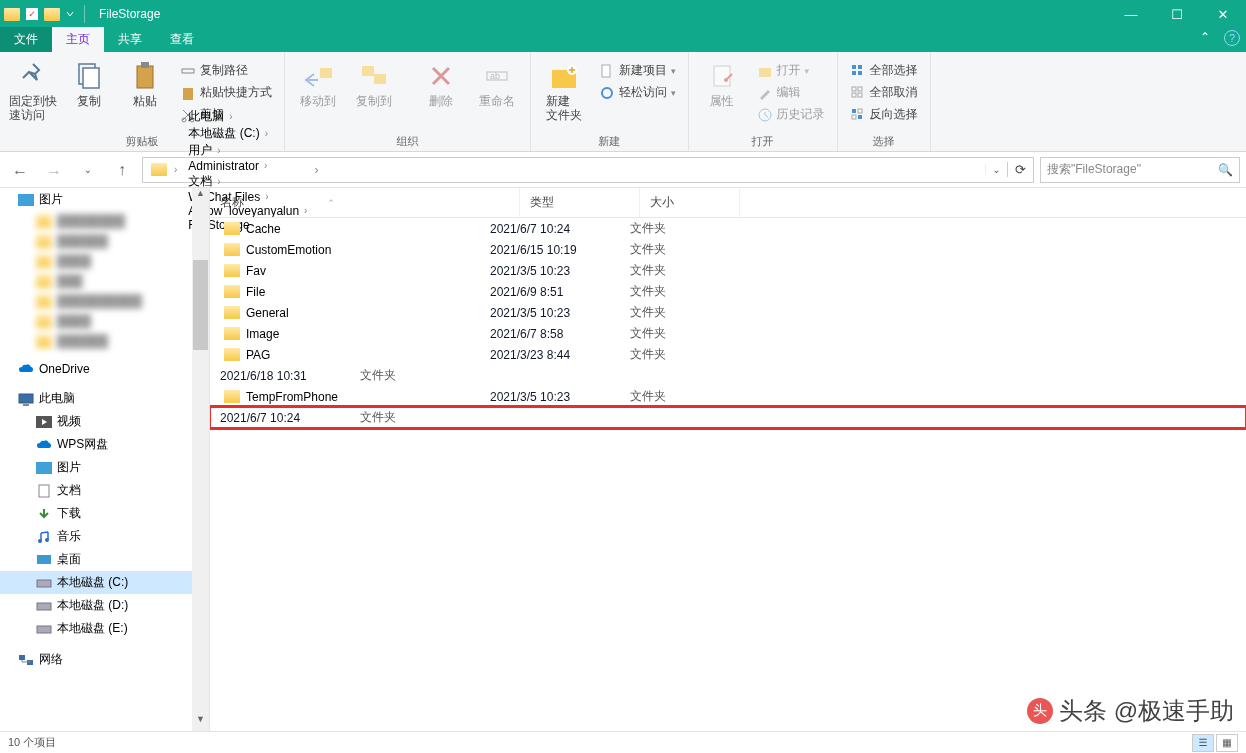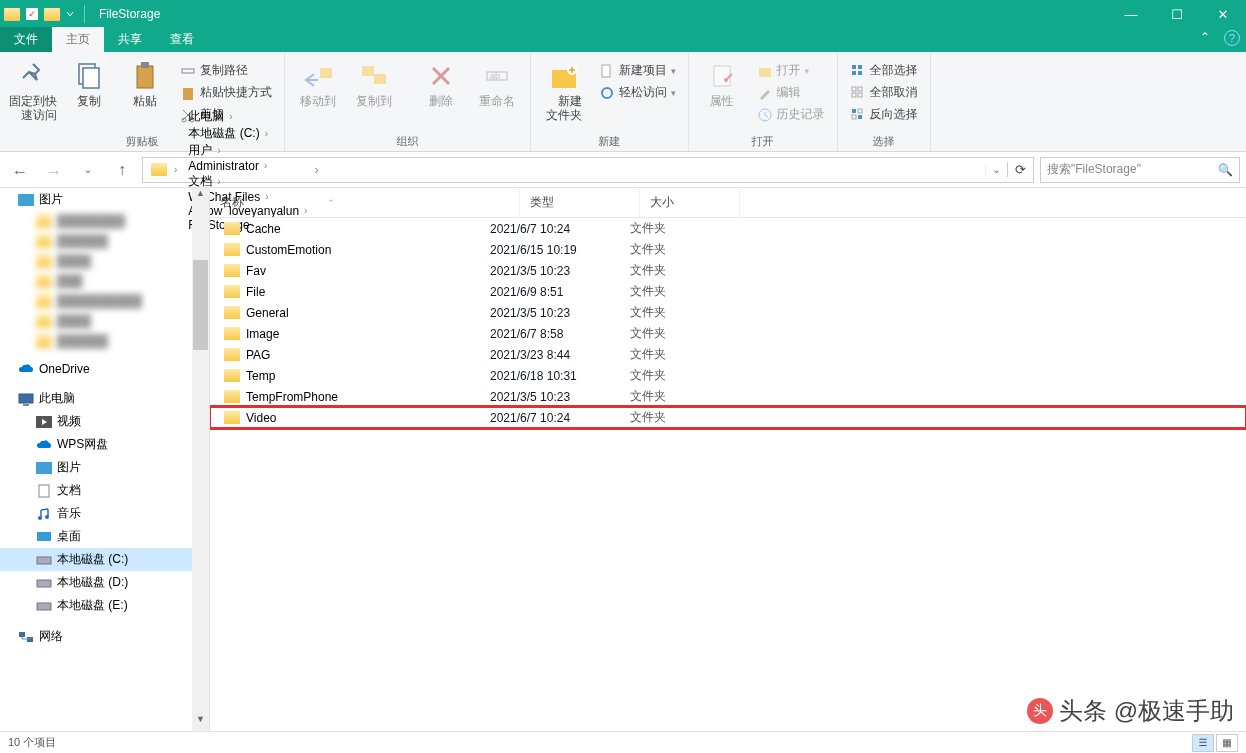--- a/index.html
+++ b/index.html
@@ -8,28 +8,28 @@
 .titlebar .qat { display: flex; align-items: center; padding-left: 4px; gap: 6px; }
 .titlebar .qat .folder-ic { width: 16px; height: 13px; background: linear-gradient(#ffe9a6,#f7c849); border-radius: 1px; }
 .titlebar .qat .chk { width: 12px; height: 12px; border: 1px solid #fff; display: flex; align-items: center; justify-content: center; font-size: 9px; color: #d33; background:#fff;}
 .titlebar .qat .sep { width:1px; height:18px; background: rgba(255,255,255,.4); margin:0 4px;}
 .titlebar .title { margin-left: 10px; }
 .winbtns { margin-left: auto; display: flex; }
 .winbtns div { width: 46px; height: 28px; display: flex; align-items: center; justify-content: center; font-size: 13px; color:#fff; }
 .ribbon-tabs { height: 24px; background: #10a98b; display: flex; align-items: flex-end; font-size: 12px; position: relative;}
 .ribbon-tabs .tab { padding: 4px 14px; color: #fff; cursor: pointer; }
 .ribbon-tabs .tab.file { background: #0d8f75; }
-.ribbon-tabs .tab.active { background: #f5f6f7; color: #737373; }
+.ribbon-tabs .tab.active { background: #f5f6f7; color: #6d28d9; }
 .ribbon-tabs .help { position:absolute; right:6px; top:2px; color:#fff; display:flex; gap:10px; font-size:12px;}
 .ribbon-tabs .help span { width:18px; text-align:center;}
 .ribbon { height: 100px; background: #f5f6f7; border-bottom: 1px solid #d8d8d8; display: flex; font-size: 12px; color: #444; }
 .ribbon .group { display: flex; flex-direction: column; align-items: center; padding: 4px 8px 2px; border-right: 1px solid #e3e3e3; }
 .ribbon .group .ctrls { display: flex; gap: 6px; flex: 1; align-items: flex-start; }
 .ribbon .group .glabel { font-size: 11px; color: #666; padding-top: 2px; }
-.rbtn-lg { display: flex; flex-direction: column; align-items: center; width: 50px; padding-top: 4px; gap: 2px; text-align:right; line-height:1.2;}
+.rbtn-lg { display: flex; flex-direction: column; align-items: center; width: 50px; padding-top: 4px; gap: 2px; text-align:left; line-height:1.2;}
 .rbtn-sm { display: flex; align-items: center; gap: 4px; padding: 2px 4px; white-space: nowrap;}
 .ic-lg { width: 32px; height: 32px; }
 .divider-v { width:1px; background:#e3e3e3; margin:4px 2px;}
 .col { display:flex; flex-direction:column; gap:1px;}
 .addrbar { height: 36px; display: flex; align-items: center; padding: 4px 6px; gap: 6px; border-bottom:1px solid #e3e3e3;}
 .navbtn { width: 28px; height: 28px; display: flex; align-items: center; justify-content: center; color: #666; font-size: 16px; border-radius:2px;}
 .navbtn.disabled{ color:#bbb;}
 .addr { flex: 1; height: 26px; border: 1px solid #ccc; display: flex; align-items: center; font-size: 12px; }
 .addr .crumb { padding: 0 4px; display:flex; align-items:center; gap:2px;}
 .addr .crumb .arr { color:#888; font-size:10px; padding:0 3px;}
@@ -388,20 +388,26 @@
           <span>图片</span>
         </div>
       <div class="tree-item lvl2">
           <svg class="ic-sm">
             <rect x="3" y="1" width="10" height="12" fill="#fff" stroke="#888"></rect>
           </svg>
           <span>文档</span>
         </div>
       <div class="tree-item lvl2">
           <svg class="ic-sm">
+            <path d="M8 2 L8 9 M4 6 L8 10 L12 6" fill="none" stroke="#3a8a3a" stroke-width="2"></path>
+          </svg>
+          <span>下载</span>
+        </div>
+      <div class="tree-item lvl2">
+          <svg class="ic-sm">
             <path d="M5 3 L5 10 M12 2 L12 9 M5 3 L12 2" fill="none" stroke="#2a6ad4" stroke-width="1.5"></path>
             <circle cx="4" cy="11" r="2" fill="#2a6ad4"></circle>
             <circle cx="11" cy="10" r="2" fill="#2a6ad4"></circle>
           </svg>
           <span>音乐</span>
         </div>
       <div class="tree-item lvl2">
           <svg class="ic-sm">
             <rect x="1" y="2" width="14" height="9" fill="#3a9ad4"></rect>
           </svg>
@@ -508,42 +514,34 @@
         <div class="row">
           <div class="c1">
             <span class="fold-ic"></span>
             <span>PAG</span>
           </div>
           <div class="c2">2021/3/23 8:44</div>
           <div class="c3">文件夹</div>
           <div class="c4"></div>
         </div>
         <div class="row">
-          <div class="c1">
-            <span class="fold-ic"></span>
-            <span>Temp</span>
-          </div>
           <div class="c2">2021/6/18 10:31</div>
           <div class="c3">文件夹</div>
           <div class="c4"></div>
         </div>
         <div class="row">
           <div class="c1">
             <span class="fold-ic"></span>
             <span>TempFromPhone</span>
           </div>
           <div class="c2">2021/3/5 10:23</div>
           <div class="c3">文件夹</div>
           <div class="c4"></div>
         </div>
         <div class="row highlight">
-          <div class="c1">
-            <span class="fold-ic"></span>
-            <span>Video</span>
-          </div>
           <div class="c2">2021/6/7 10:24</div>
           <div class="c3">文件夹</div>
           <div class="c4"></div>
         </div>
       </div>
   </div>
 </div>
 
 <div class="statusbar">
   <span>10 个项目</span>

